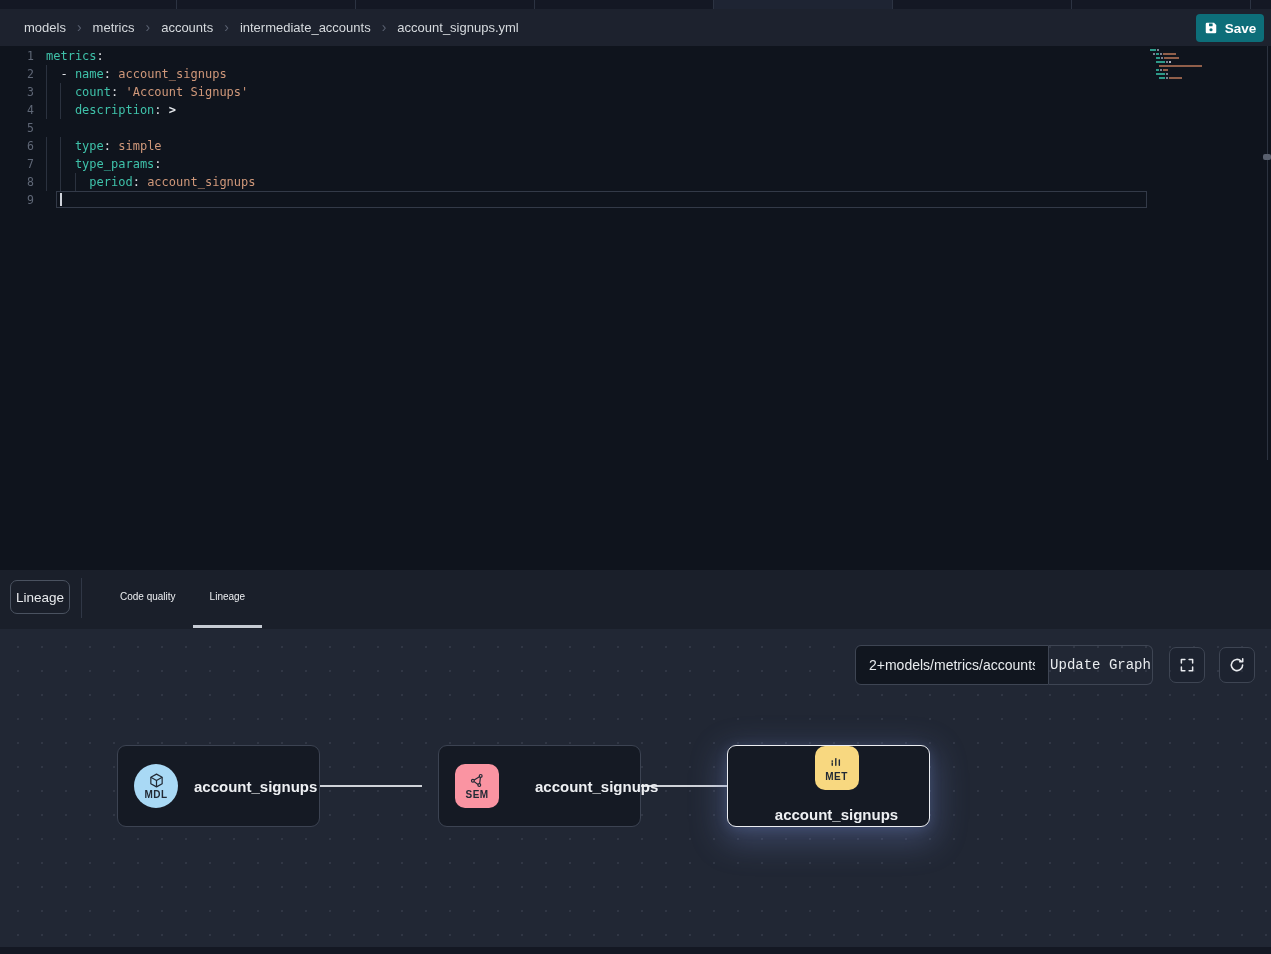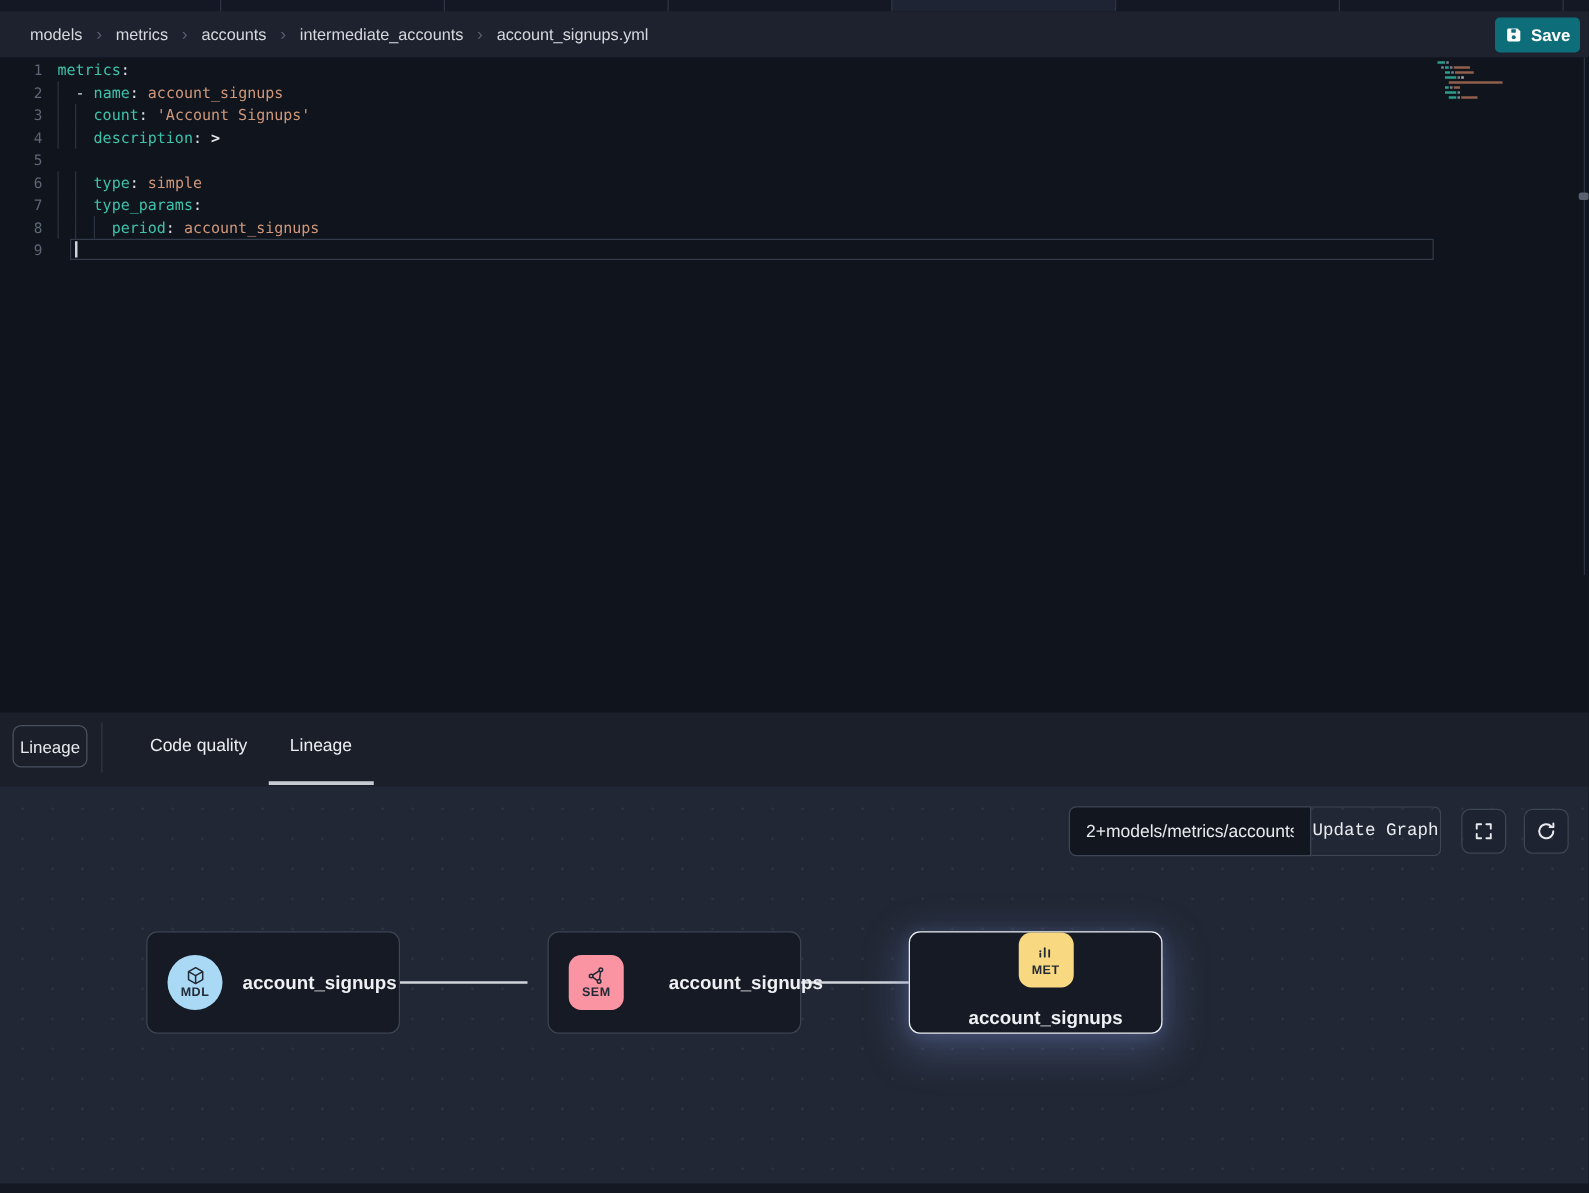--- a/index.html
+++ b/index.html
@@ -49,21 +49,21 @@
   .sb-thumb { position:absolute; right:0; top:108px; width:8px; height:6px; background:#59606e; border-radius:2px; }
 
   
   .panel-tabs { position:absolute; left:0; top:570px; width:1271px; height:59px; background:#1a1f2a; }
   .format-btn { position:absolute; left:10px; top:10px; width:60px; height:34px; background:transparent;
                 border:1px solid #4a5260; border-radius:7px; color:#e8eaed; font-family:inherit;
                 font-size:13.5px; cursor:pointer; }
   .vdiv { position:absolute; left:81px; top:8px; width:1px; height:40px; background:#303746; }
   .tabs { position:absolute; left:103px; top:0; height:52px; display:flex; align-items:center; }
   .tab { position:relative; height:52px; display:flex; align-items:center; padding:0 17px;
-         color:#eceef1; font-size:14px; font-weight:500; cursor:pointer; }
+         color:#eceef1; font-size:10px; font-weight:500; cursor:pointer; }
   .tab.active::after { content:""; position:absolute; left:0; right:0; bottom:-6px; height:3px; background:#c6cbd3; }
 
   
   .canvas { position:absolute; left:0; top:629px; width:1271px; height:318px; background:#212734;
             background-image:radial-gradient(circle, rgba(180,190,210,0.10) 1px, transparent 1.3px);
             background-size:24px 24px; background-position:6px 6px; }
   .filter-group { position:absolute; left:855px; top:16px; height:40px; display:flex; }
   .filter-input { width:194px; height:40px; background:#11161f; border:1px solid #3e4553;
                   border-radius:6px 0 0 6px; color:#e9ecef; font-family:inherit; font-size:14px;
                   padding:0 13px; outline:none; }

